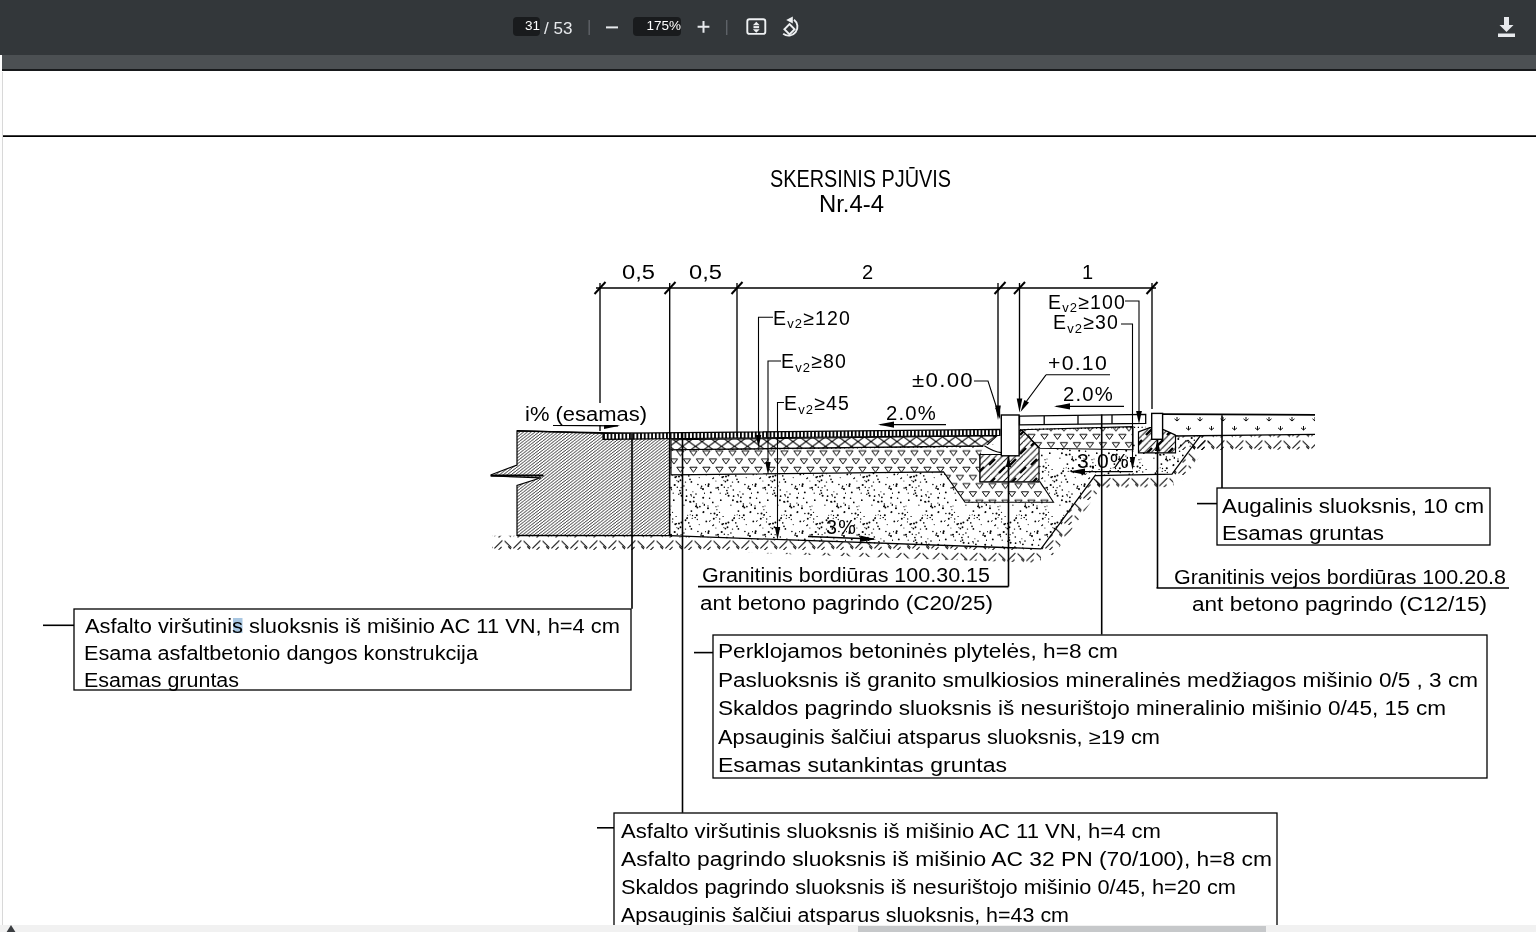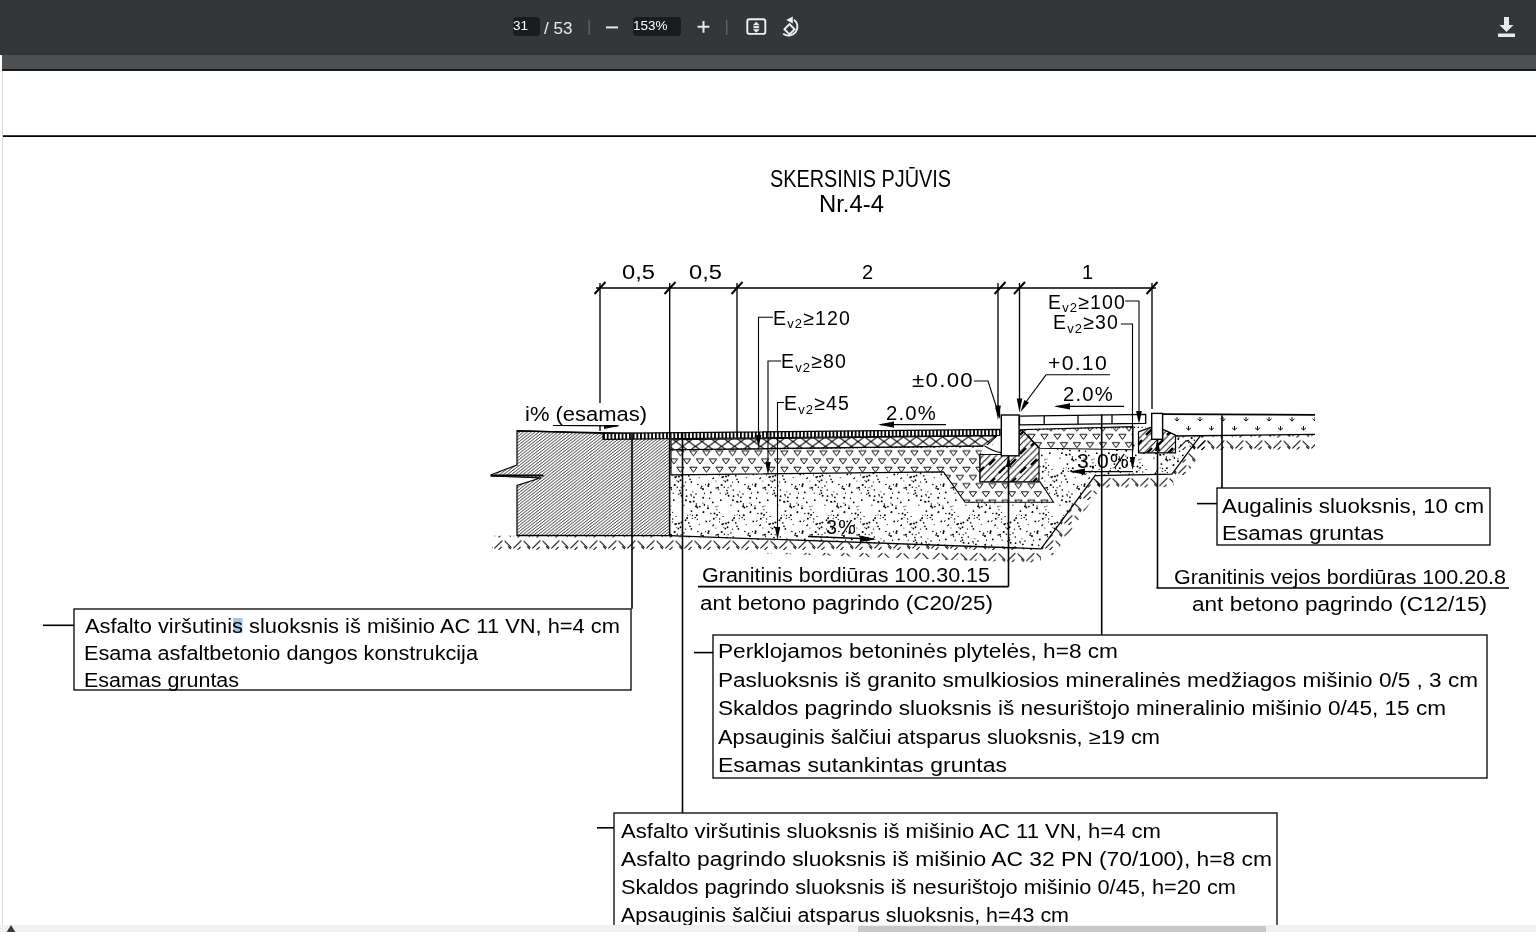--- a/index.html
+++ b/index.html
@@ -11,21 +11,21 @@
   #leftstrip{position:absolute;left:0;top:55px;width:2.2px;height:877px;background:#fdfdfd;z-index:6;}
   #leftline{position:absolute;left:2.2px;top:72px;width:1px;height:853px;background:#d8d8d8;z-index:6;}
   #hscroll{position:absolute;left:0;top:925px;width:1536px;height:7px;background:#f1f1f1;z-index:7;}
   #hthumb{position:absolute;left:858px;top:925.5px;width:408px;height:6.5px;background:#c6c8ca;z-index:8;}
   #corner{position:absolute;left:6px;top:925px;width:0;height:0;z-index:9;
     border-left:5px solid transparent;border-right:5px solid transparent;border-bottom:8px solid #3a3d40;}
   svg{position:absolute;left:0;top:0;z-index:2;}
   text{fill:#000;}
   .tb{position:absolute;color:#e8eaed;font-size:17px;}
   .chip{position:absolute;background:#191b1d;border-radius:4px;color:#fff;
-    font-size:13.5px;text-align:left;}
+    font-size:13.5px;text-align:right;}
 </style>
 </head>
 <body>
 <div id="page"></div>
 
 <svg width="1536" height="932" viewBox="0 0 1536 932">
 <defs>
   <pattern id="ph" patternUnits="userSpaceOnUse" width="3.85" height="3.0">
     <path d="M-0.4,3.31 L4.25,-0.31" stroke="#000" stroke-width="0.78" fill="none"></path>
   </pattern>
@@ -352,21 +352,21 @@
     <rect x="753.5" y="26.1" width="5.6" height="2.1" fill="#eef0f2"></rect>
     <polygon points="756.3,32.8 752.9,29.2 759.7,29.2" fill="#eef0f2"></polygon>
     <rect x="785.9" y="25.6" width="7.2" height="7.2" fill="none" stroke="#eef0f2" stroke-width="1.9" transform="rotate(45 789.5 29.2)"></rect>
     <polygon points="792.8,16.6 792.8,23.6 786.2,20.1" fill="#eef0f2"></polygon>
     <g fill="#e8eaed">
       <rect x="1504" y="17" width="5" height="9"></rect>
       <polygon points="1499.5,25 1513.5,25 1506.5,32"></polygon>
       <rect x="1498" y="33.5" width="17" height="3.5"></rect>
     </g>
   </svg>
-  <div class="chip" style="left:633px;top:17px;width:48px;height:18.5px;line-height:18.5px;">153%</div>
+  <div class="chip" style="left:633px;top:17px;width:48px;height:18.5px;line-height:18.5px;">175%</div>
   <div class="tb" style="left:724.5px;top:17px;color:#5f6368;">|</div>
 </div>
 <div id="gap"></div>
 <div id="leftstrip"></div>
 <div id="leftline"></div>
 <div id="hscroll"></div>
 <div id="hthumb"></div>
 <div id="corner"></div>
 
 </body></html>

